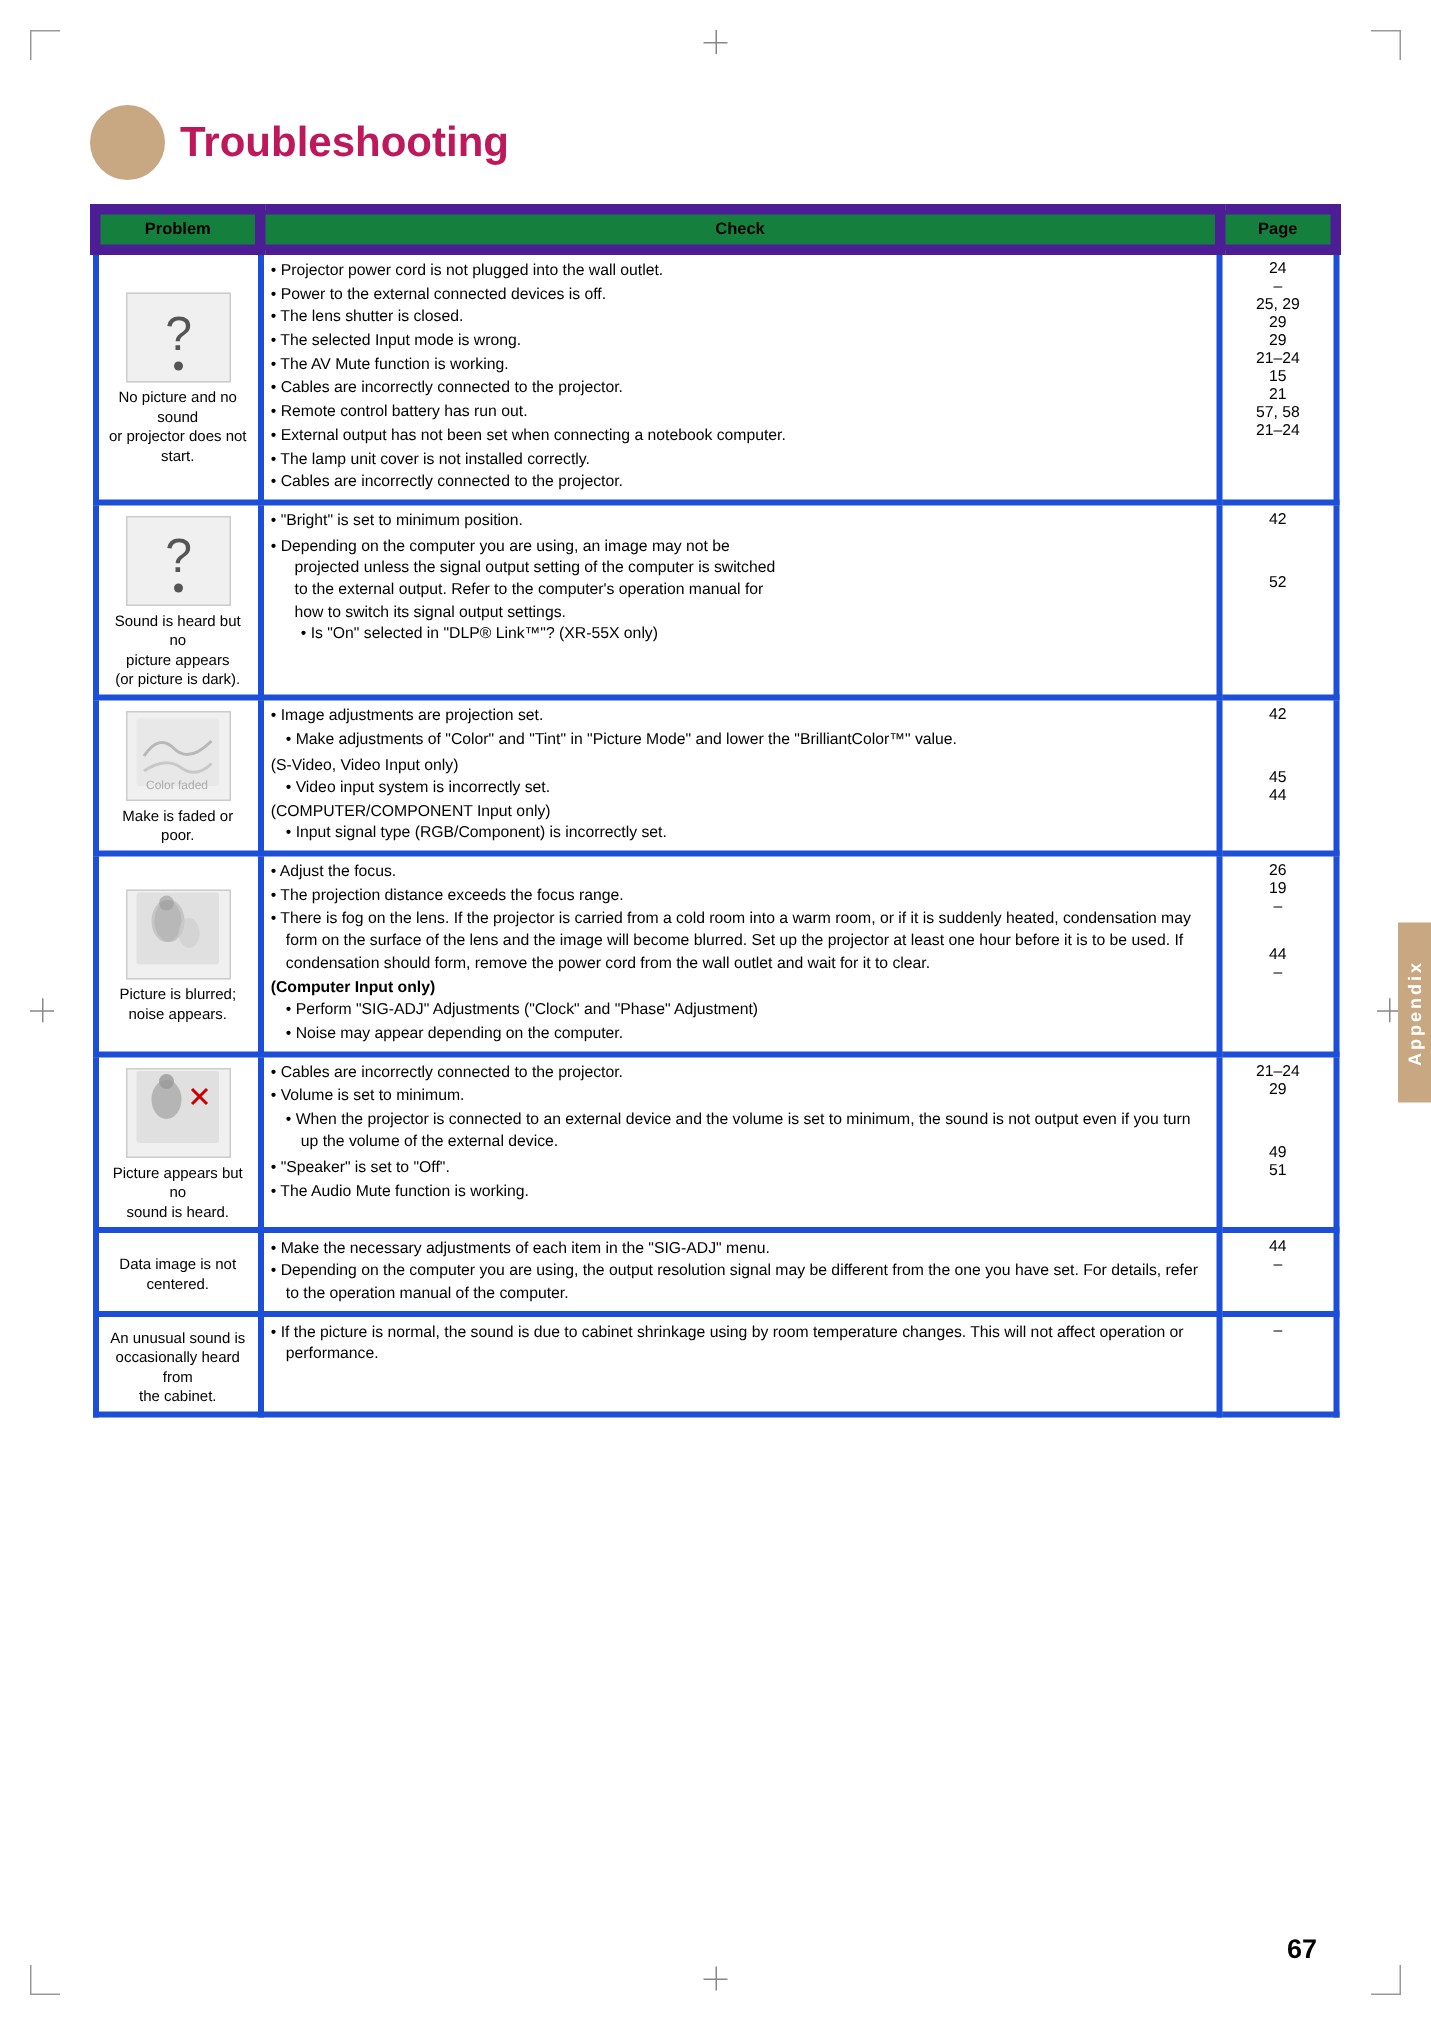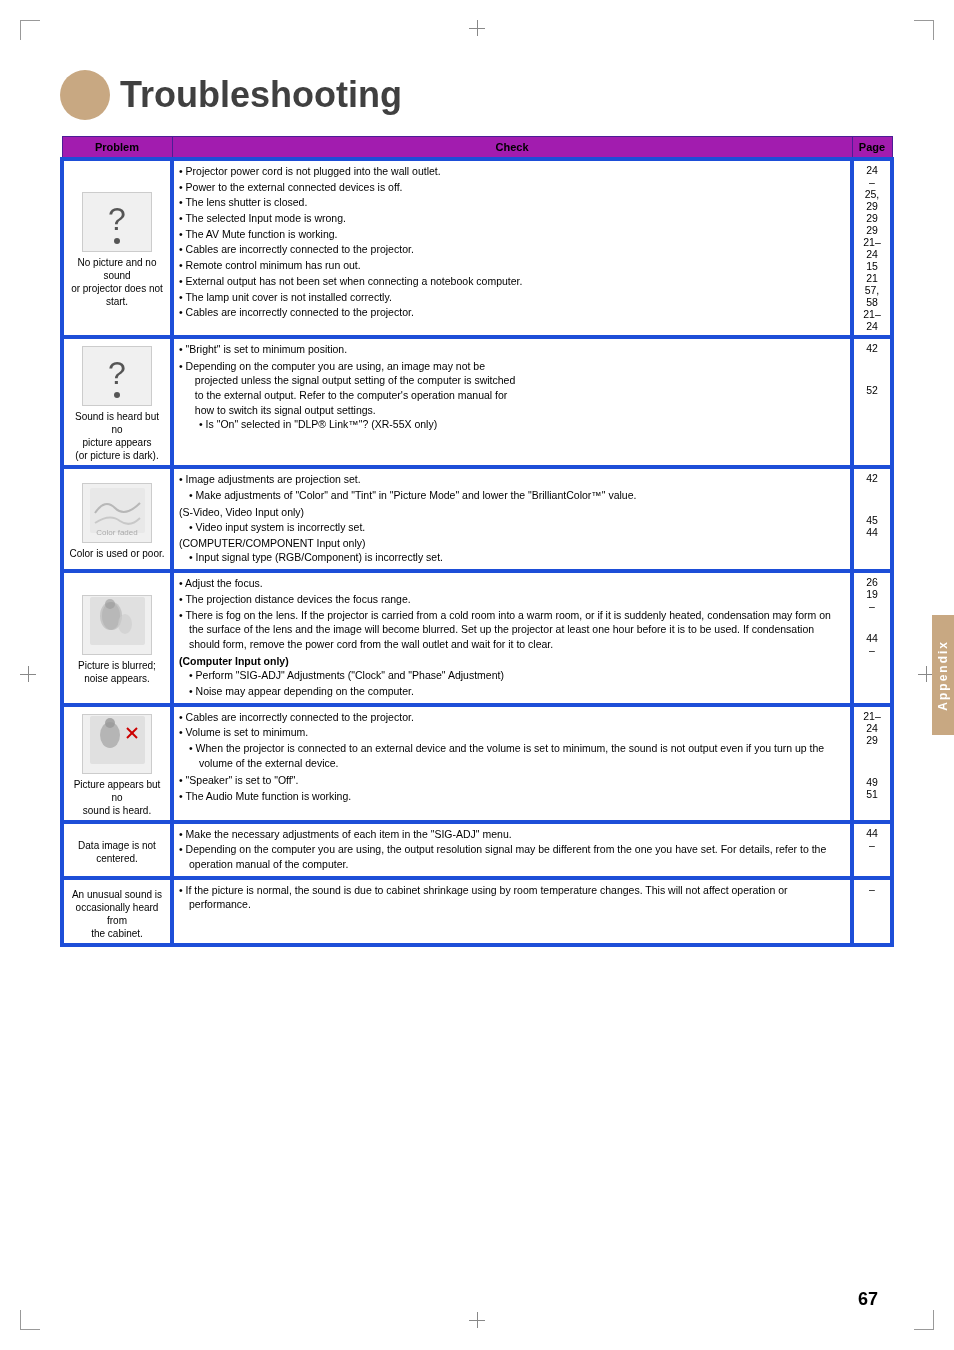--- a/index.html
+++ b/index.html
@@ -102,35 +102,35 @@
     }
     .title-circle {
       width: 50px;
       height: 50px;
       background: #c8a882;
       border-radius: 50%;
       margin-right: 10px;
       flex-shrink: 0;
     }
     .page-title {
-      font-size: 36px;
+      font-size: 28px;
       font-weight: bold;
-      color: #404040;
+      color: #be185d;
     }
 
     
     .troubleshoot-table {
       width: 100%;
       border-collapse: collapse;
       font-size: 10.5px;
     }
     .troubleshoot-table th {
-      border: 1px solid #4c1d95;
-      background: #a21caf;
-      padding: 4px 0;
+      border: 7px solid #4c1d95;
+      background: #15803d;
+      padding: 4px 22px;
       text-align: center;
       font-weight: bold;
       font-size: 11px;
     }
     .troubleshoot-table td {
       border: 4px solid #1d4ed8;
       padding: 3px 5px;
       vertical-align: top;
     }
     .troubleshoot-table td.problem-cell {
@@ -245,21 +245,21 @@
           <div class="problem-label">No picture and no sound<br>or projector does not<br>start.</div>
         </td>
         <td class="check-cell">
           <ul class="bullet-list">
             <li>Projector power cord is not plugged into the wall outlet.</li>
             <li>Power to the external connected devices is off.</li>
             <li>The lens shutter is closed.</li>
             <li>The selected Input mode is wrong.</li>
             <li>The AV Mute function is working.</li>
             <li>Cables are incorrectly connected to the projector.</li>
-            <li>Remote control minimum has run out.</li>
+            <li>Remote control battery has run out.</li>
             <li>External output has not been set when connecting a notebook computer.</li>
             <li>The lamp unit cover is not installed correctly.</li>
             <li>Cables are incorrectly connected to the projector.</li>
           </ul>
         </td>
         <td class="page-cell">
           <div class="bold-text">24</div>
           <div>–</div>
           <div class="bold-text">25, 29</div>
           <div class="bold-text">29</div>
@@ -310,21 +310,21 @@
             <svg width="65" height="60" viewBox="0 0 65 60">
 
               <rect x="5" y="5" width="55" height="45" fill="#e8e8e8" rx="2"></rect>
               <g opacity="0.5">
                 <path d="M10 30 Q20 15 30 25 Q40 35 55 20" stroke="#888" fill="none" stroke-width="2"></path>
                 <path d="M10 40 Q25 30 35 38 Q45 45 55 35" stroke="#aaa" fill="none" stroke-width="2"></path>
               </g>
               <text x="32" y="52" text-anchor="middle" font-size="8" fill="#aaa">Color faded</text>
             </svg>
           </div>
-          <div class="problem-label">Color is used or poor.</div>
+          <div class="problem-label">Make is faded or poor.</div>
         </td>
         <td class="check-cell">
           <ul class="bullet-list">
             <li>Image adjustments are projection set.</li>
           </ul>
           <ul class="indent-list">
             <li>Make adjustments of "Color" and "Tint" in "Picture Mode" and lower the "BrilliantColor™" value.</li>
           </ul>
           <div style="margin-top:3px; line-height:1.4;">(S-Video, Video Input only)</div>
           <ul class="indent-list">
@@ -352,21 +352,21 @@
               <ellipse cx="27" cy="22" rx="10" ry="14" fill="#aaa" opacity="0.5"></ellipse>
               <ellipse cx="40" cy="30" rx="7" ry="10" fill="#ccc" opacity="0.6"></ellipse>
               <circle cx="25" cy="10" r="5" fill="#999" opacity="0.6"></circle>
             </svg>
           </div>
           <div class="problem-label">Picture is blurred;<br>noise appears.</div>
         </td>
         <td class="check-cell">
           <ul class="bullet-list">
             <li>Adjust the focus.</li>
-            <li>The projection distance devices the focus range.</li>
+            <li>The projection distance exceeds the focus range.</li>
             <li>There is fog on the lens. If the projector is carried from a cold room into a warm room, or if it is suddenly heated, condensation may form on the surface of the lens and the image will become blurred. Set up the projector at least one hour before it is to be used. If condensation should form, remove the power cord from the wall outlet and wait for it to clear.</li>
           </ul>
           <div style="margin-top:2px; line-height:1.4;font-weight:bold;">(Computer Input only)</div>
           <ul class="indent-list">
             <li>Perform "SIG-ADJ" Adjustments ("Clock" and "Phase" Adjustment)</li>
             <li>Noise may appear depending on the computer.</li>
           </ul>
         </td>
         <td class="page-cell">
           <div class="bold-text">26</div>

